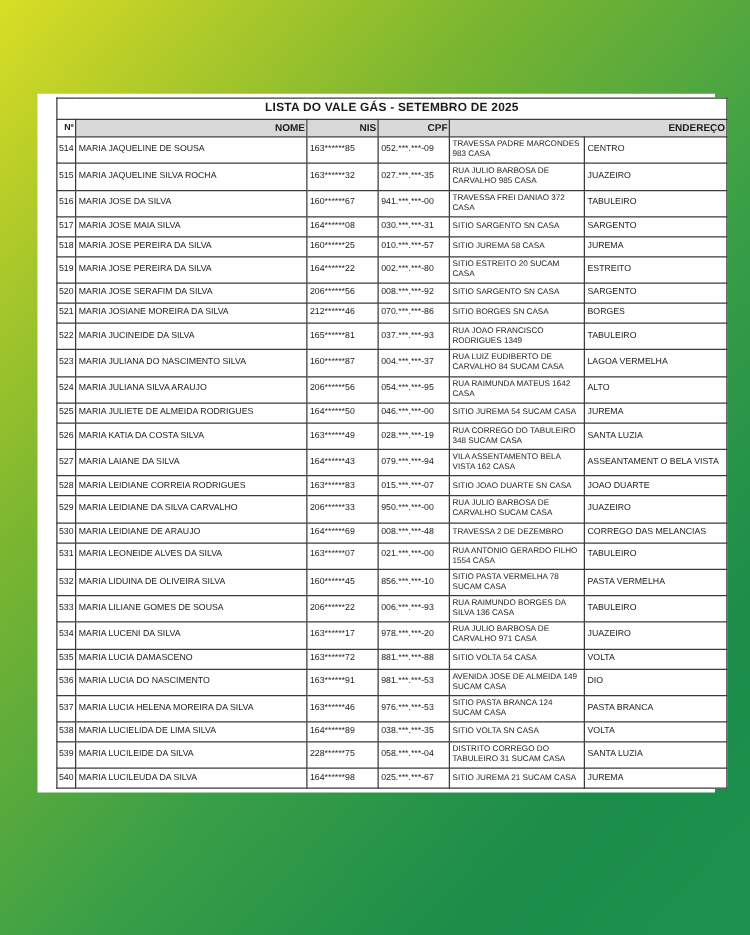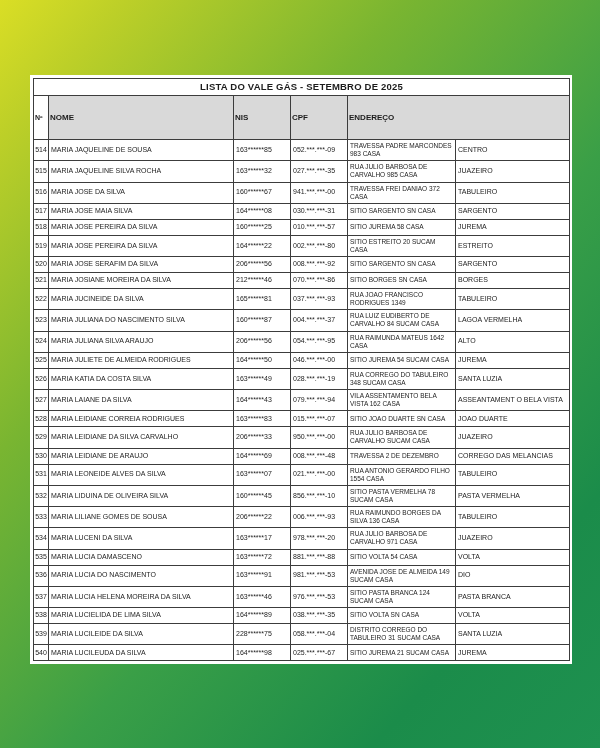--- a/index.html
+++ b/index.html
@@ -16,20 +16,21 @@
     left: 30px; top: 75px;
     width: 542px;
     background: #ffffff;
     padding: 3px;
   }
   table {
     width: 536px;
     table-layout: fixed;
     border-collapse: collapse;
     background: #ffffff;
+    margin-left: 12px;
   }
   col.c-no     { width: 15px; }
   col.c-nome   { width: 185px; }
   col.c-nis    { width: 57px; }
   col.c-cpf    { width: 57px; }
   col.c-street { width: 108px; }
   col.c-bairro { width: 114px; }
   th, td {
     border: 1px solid #3c3c3c;
     color: #1c1c1c;
@@ -42,22 +43,22 @@
     font-weight: bold;
     font-size: 9.5px;
     padding: 2px 0 3px 0;
     letter-spacing: 0.2px;
     background: #ffffff;
   }
   thead th {
     background: #d9d9d9;
     font-weight: bold;
     font-size: 8px;
-    text-align: left;
-    padding: 17px 1px;
+    text-align: right;
+    padding: 2px 1px;
   }
   thead th.no-head { background: #ffffff; font-size: 7px; }
   tbody td {
     font-size: 7px;
     padding: 2px 2px;
     line-height: 1.2;
     height: 16px;
   }
   tbody td.no   { text-align: center; padding: 2px 0; font-size: 7px; }
   tbody td.nome { font-size: 7px; letter-spacing: 0; }

